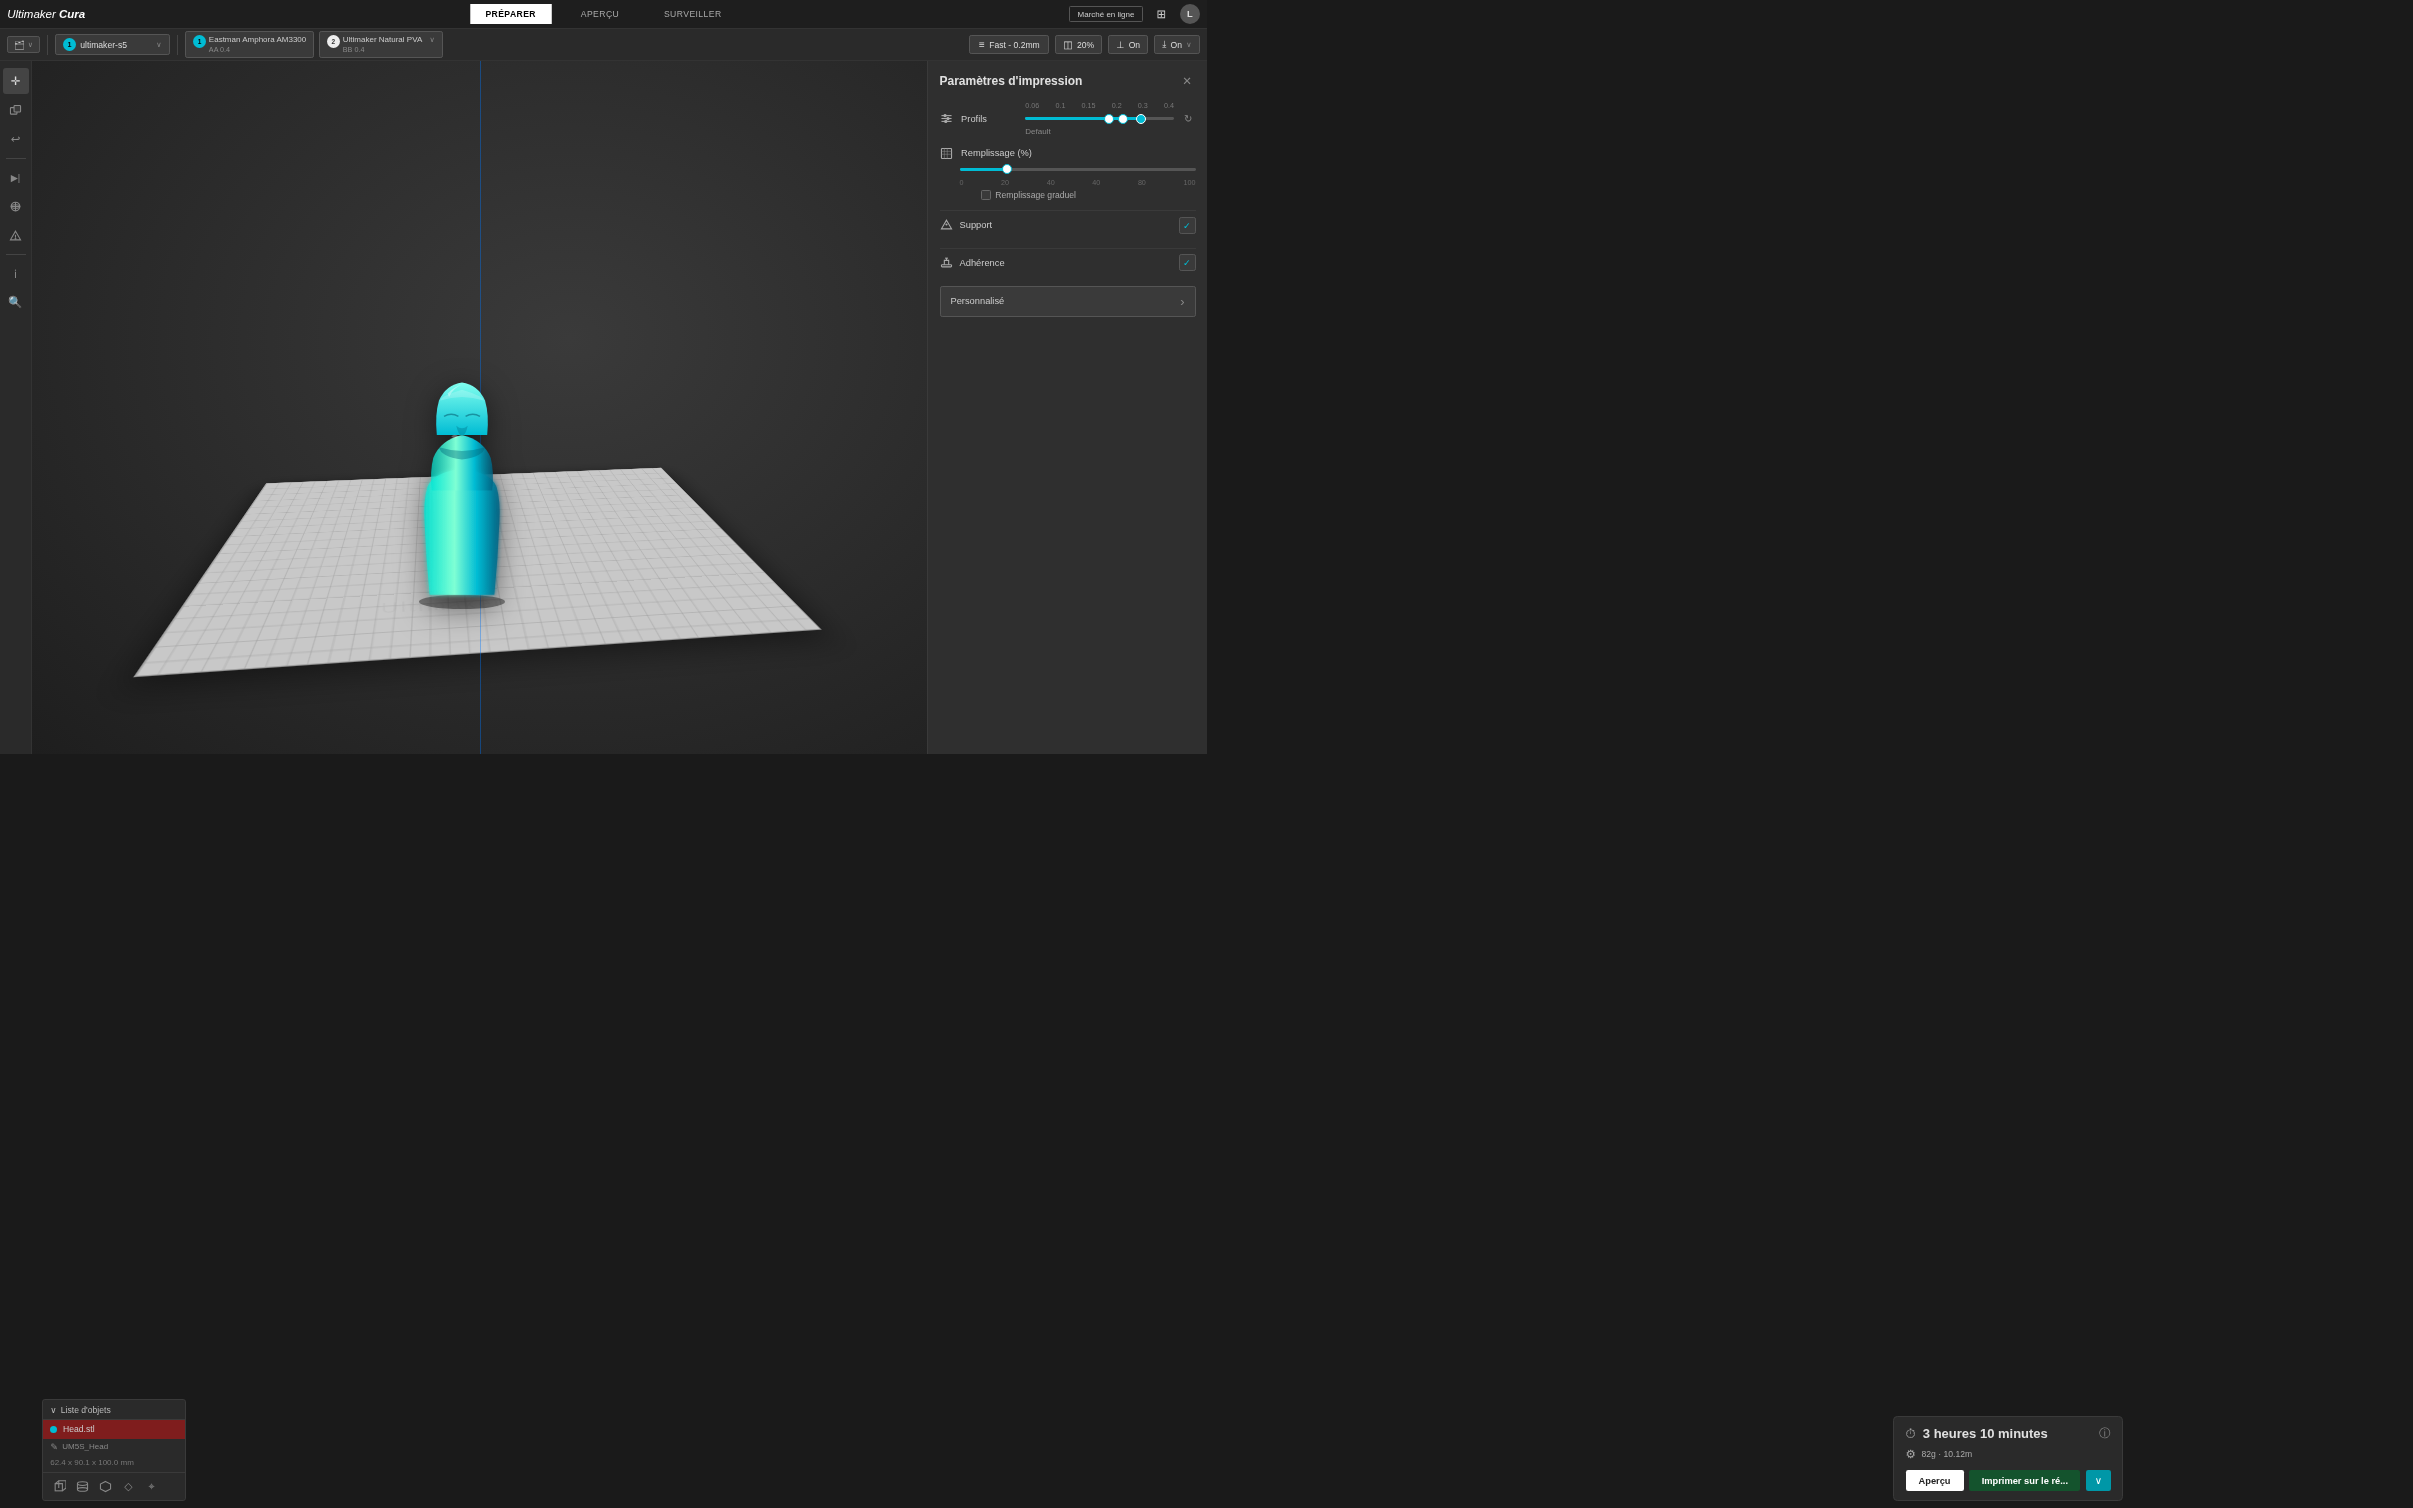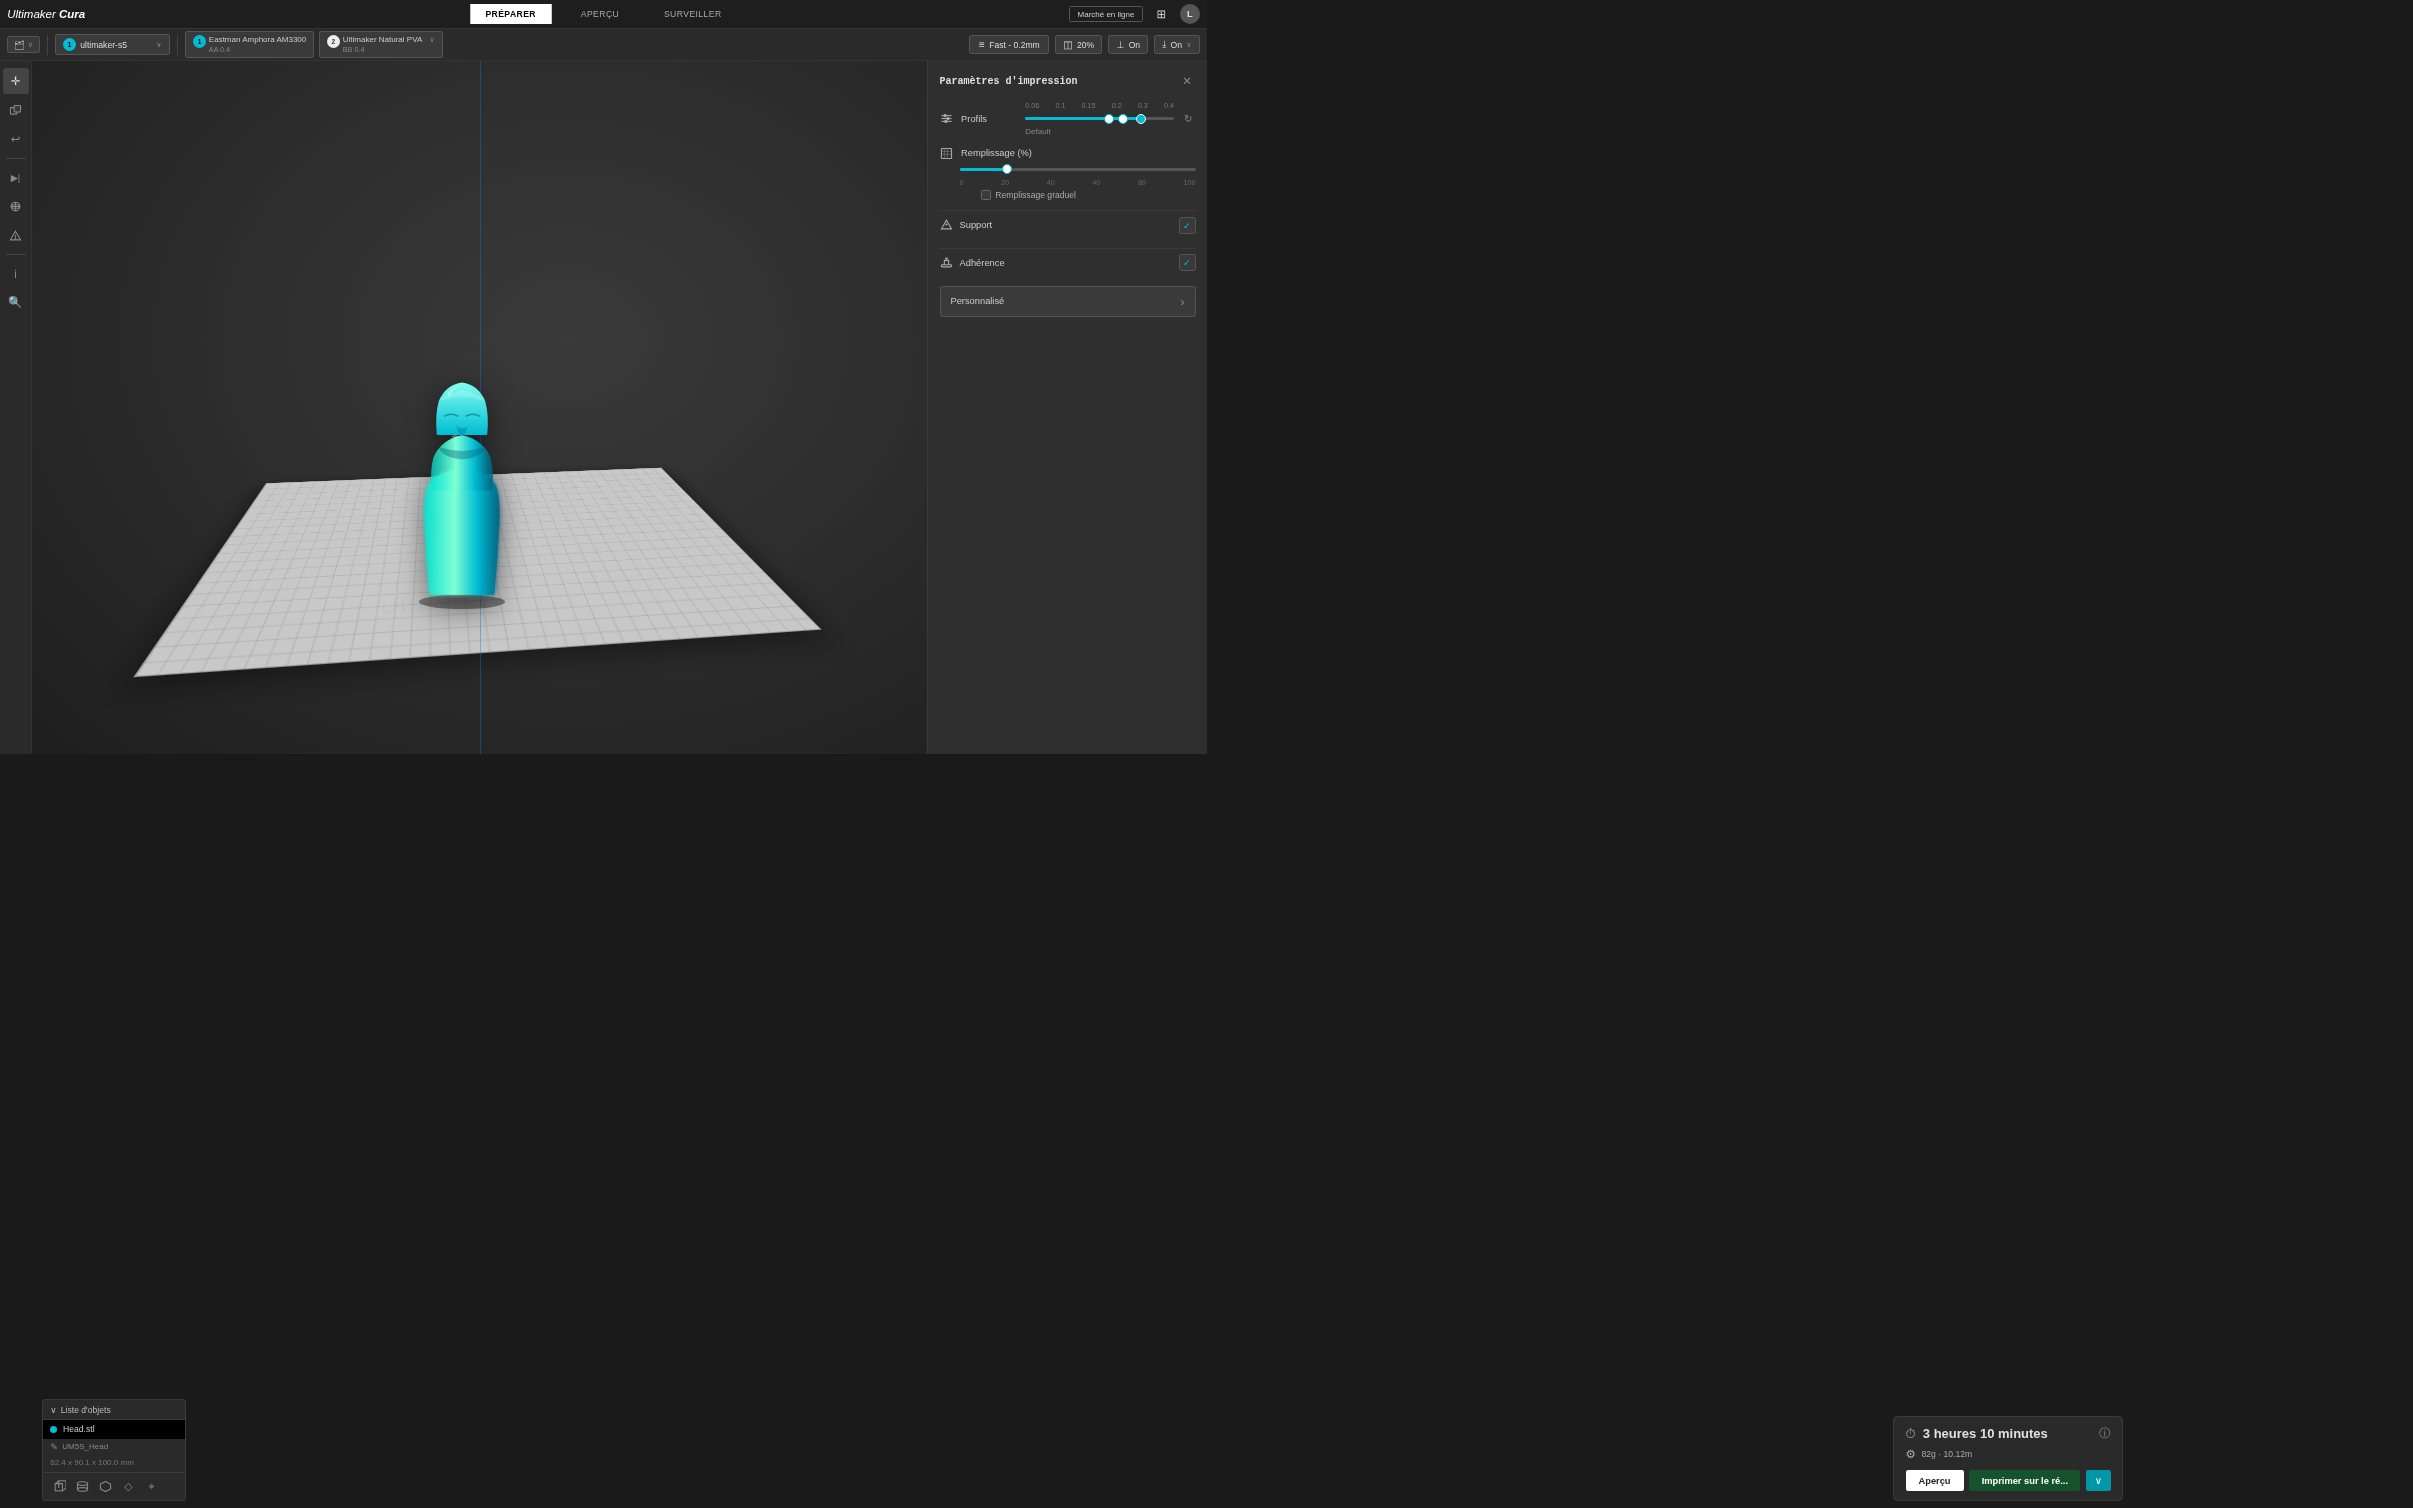--- a/index.html
+++ b/index.html
@@ -297,24 +297,23 @@
       position: relative;
       flex-shrink: 0;
     }
     .panel-header {
       display: flex;
       align-items: center;
       justify-content: space-between;
       margin-bottom: 11.5px;
     }
     .panel-title {
-      font-size: 10px;
+      font-size: 12px;
       font-weight: 600;
       color: #e0e0e0;
-      font-family: Liberation Mono, monospace;
     }
     .panel-close {
       width: 17px;
       height: 17px;
       display: flex;
       align-items: center;
       justify-content: center;
       cursor: pointer;
       color: #888;
       font-size: 11.5px;
@@ -512,21 +511,21 @@
       color: #bbb;
       cursor: pointer;
     }
     .object-item {
       display: flex;
       align-items: center;
       gap: 5.7px;
       padding: 4.3px 7.2px;
       font-size: 8.6px;
       color: #ccc;
-      background: #000000;
+      background: #7f1d1d;
     }
     .object-dot {
       width: 7.2px;
       height: 7.2px;
       border-radius: 50%;
       background: #00bcd4;
       flex-shrink: 0;
     }
     .object-edit-row {
       display: flex;

